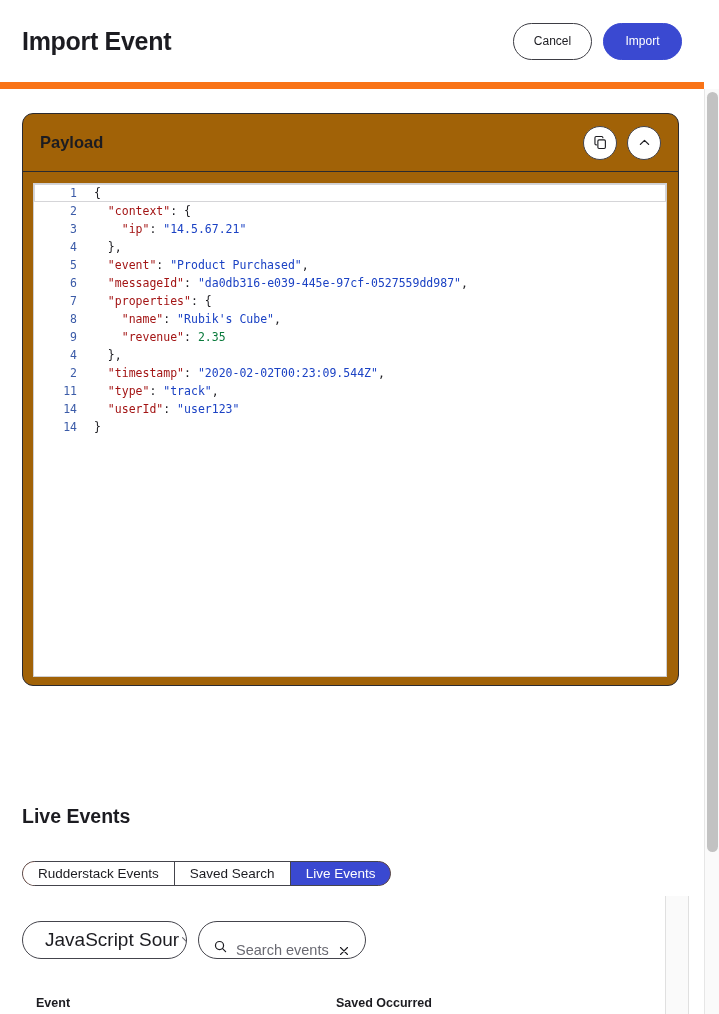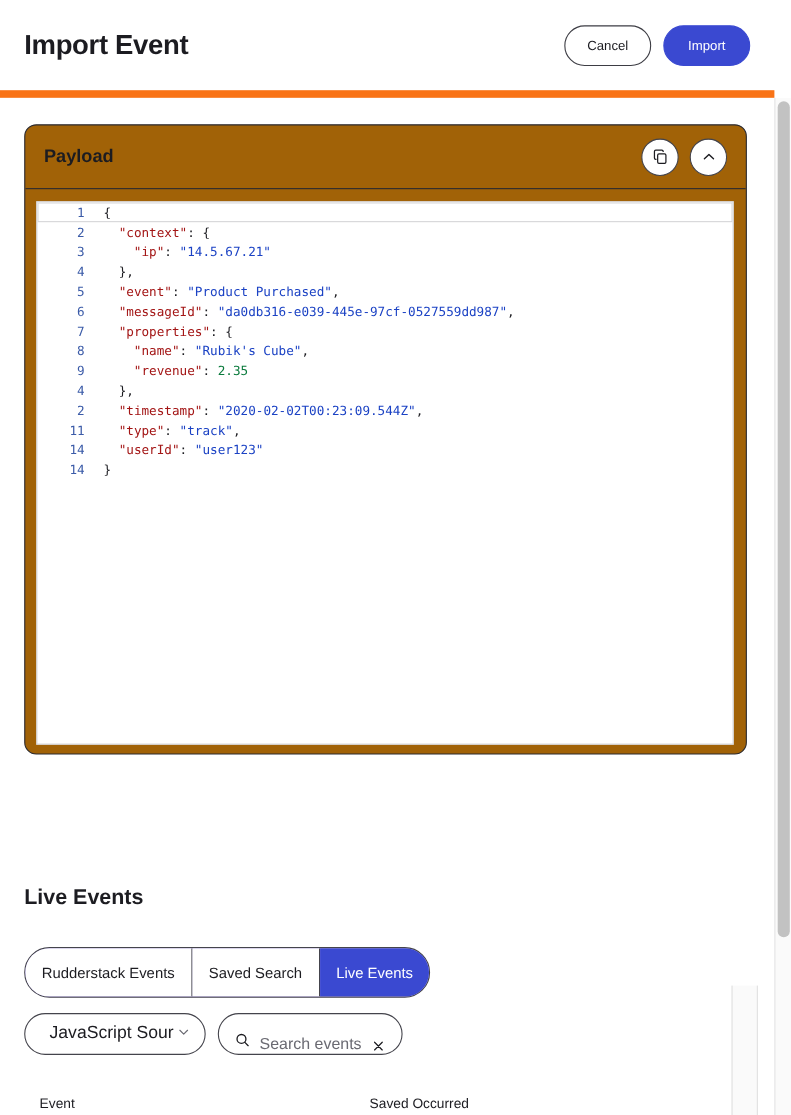--- a/index.html
+++ b/index.html
@@ -91,54 +91,54 @@
   .tok-num { color: #0a7a3c; }
   .tok-pun { color: #1c1c21; }
 
   
   .section-title {
     position: absolute; top: 716px; left: 22px;
     font-size: 19.5px; font-weight: 700; color: #1c1c21;
   }
   .tabs {
     position: absolute; top: 772px; left: 22px;
-    height: 46px; display: flex;
+    height: 25px; display: flex;
     border: 1px solid #44444c; border-radius: 999px; overflow: hidden;
-    background: #c4b5fd;
+    background: #c2410c;
   }
   .tab {
     display: flex; align-items: center; justify-content: center;
     padding: 0 15px; font-size: 13.5px; color: #1c1c21;
     cursor: pointer; background: #fff; height: 100%;
     border-right: 1px solid #44444c;
   }
   .tab:last-child { border-right: none; }
   .tab.active { background: #3a49d1; color: #fff; }
 
   .filters { position: absolute; top: 832px; left: 22px; display: flex; gap: 11px; }
   .select-pill {
     width: 165px; height: 38px; border: 1px solid #44444c; border-radius: 999px;
     display: flex; align-items: center; padding: 0 12px 0 22px;
-    font-size: 16px; color: #1c1c21; cursor: pointer; background: #fff;
+    font-size: 19px; color: #1c1c21; cursor: pointer; background: #fff;
     overflow: hidden; white-space: nowrap;
   }
   .select-pill .chev { margin-left: auto; flex: 0 0 auto; }
   .search-pill {
     height: 38px; border: 1px solid #44444c; border-radius: 999px;
     display: flex; align-items: flex-end; gap: 8px; padding: 0 14px;
     background: #fff; cursor: text;
   }
   .search-pill .ph { font-size: 14.5px; color: #6a6a72; }
   .search-clear { cursor: pointer; display: flex; align-items: center; }
 
   
   .table-wrap { position: absolute; top: 896px; left: 22px; width: 643px; }
   .thead { display: flex; height: 37px; align-items: center;
            border-bottom: 2px solid #3d3d44; }
-  .th { font-size: 12.5px; font-weight: 400; color: #1c1c21; }
+  .th { font-size: 12.5px; font-weight: 700; color: #1c1c21; }
   .th-event { margin-left: 14px; width: 300px; }
   .th-time  { width: 240px; }
 
   
   .page-scroll-track {
     position: absolute; top: 89px; right: 0; width: 15px; height: 925px;
     background: #fafafa; border-left: 1px solid #e6e6e6;
   }
   .page-scroll-thumb {
     position: absolute; top: 3px; left: 2px; width: 11px; height: 760px;

